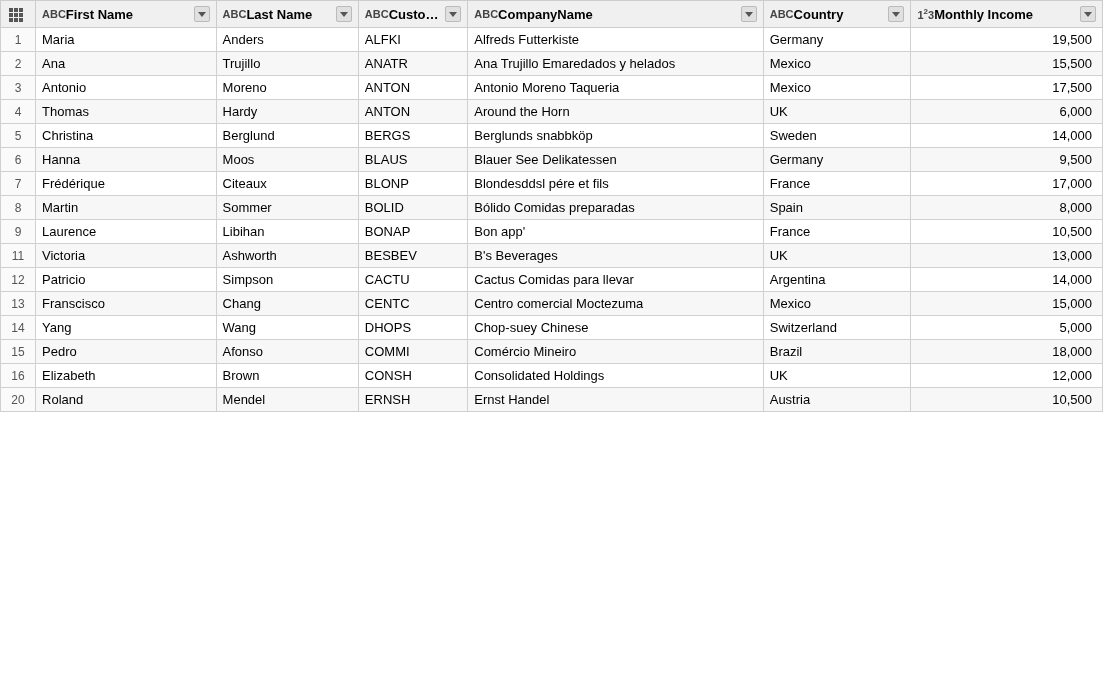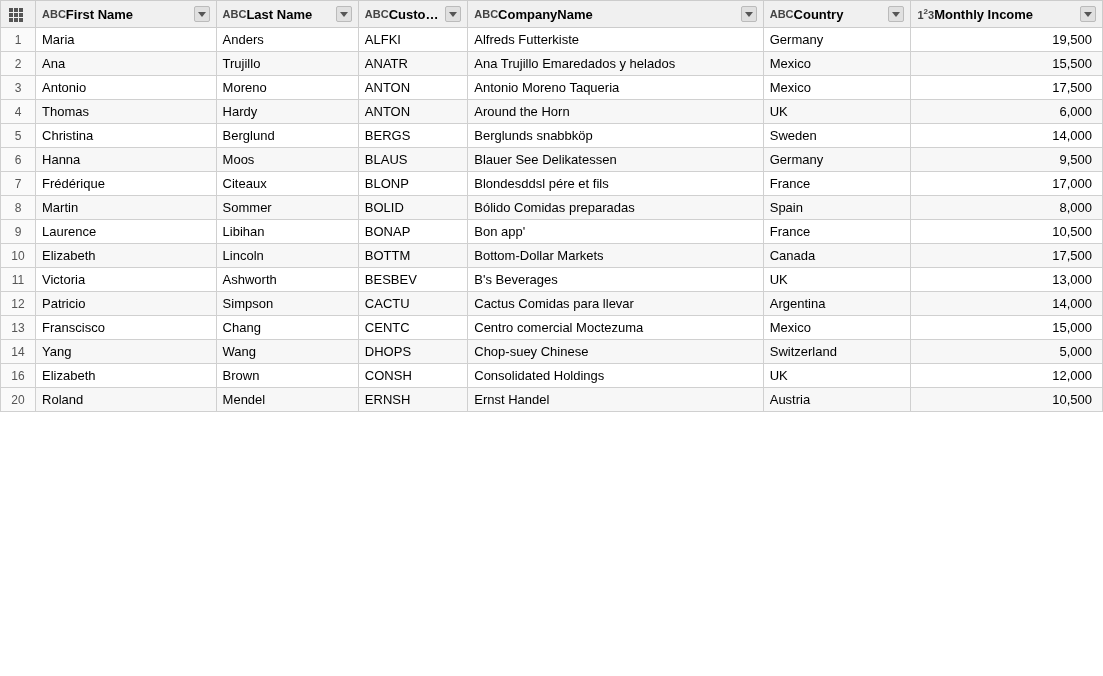--- a/index.html
+++ b/index.html
@@ -319,29 +319,20 @@
         <tr>
           <td class="num-cell">9</td>
           <td>Laurence</td>
           <td>Libihan</td>
           <td>BONAP</td>
           <td>Bon app'</td>
           <td>France</td>
           <td class="income-cell">10,500</td>
         </tr>
         <tr>
-          <td class="num-cell">10</td>
-          <td>Elizabeth</td>
-          <td>Lincoln</td>
-          <td>BOTTM</td>
-          <td>Bottom-Dollar Markets</td>
-          <td>Canada</td>
-          <td class="income-cell">17,500</td>
-        </tr>
-        <tr>
           <td class="num-cell">11</td>
           <td>Victoria</td>
           <td>Ashworth</td>
           <td>BESBEV</td>
           <td>B's Beverages</td>
           <td>UK</td>
           <td class="income-cell">13,000</td>
         </tr>
         <tr>
           <td class="num-cell">12</td>
@@ -364,20 +355,29 @@
         <tr>
           <td class="num-cell">14</td>
           <td>Yang</td>
           <td>Wang</td>
           <td>DHOPS</td>
           <td>Chop-suey Chinese</td>
           <td>Switzerland</td>
           <td class="income-cell">5,000</td>
         </tr>
         <tr>
+          <td class="num-cell">15</td>
+          <td>Pedro</td>
+          <td>Afonso</td>
+          <td>COMMI</td>
+          <td>Comércio Mineiro</td>
+          <td>Brazil</td>
+          <td class="income-cell">18,000</td>
+        </tr>
+        <tr>
           <td class="num-cell">16</td>
           <td>Elizabeth</td>
           <td>Brown</td>
           <td>CONSH</td>
           <td>Consolidated Holdings</td>
           <td>UK</td>
           <td class="income-cell">12,000</td>
         </tr>
         <tr>
           <td class="num-cell">20</td>

